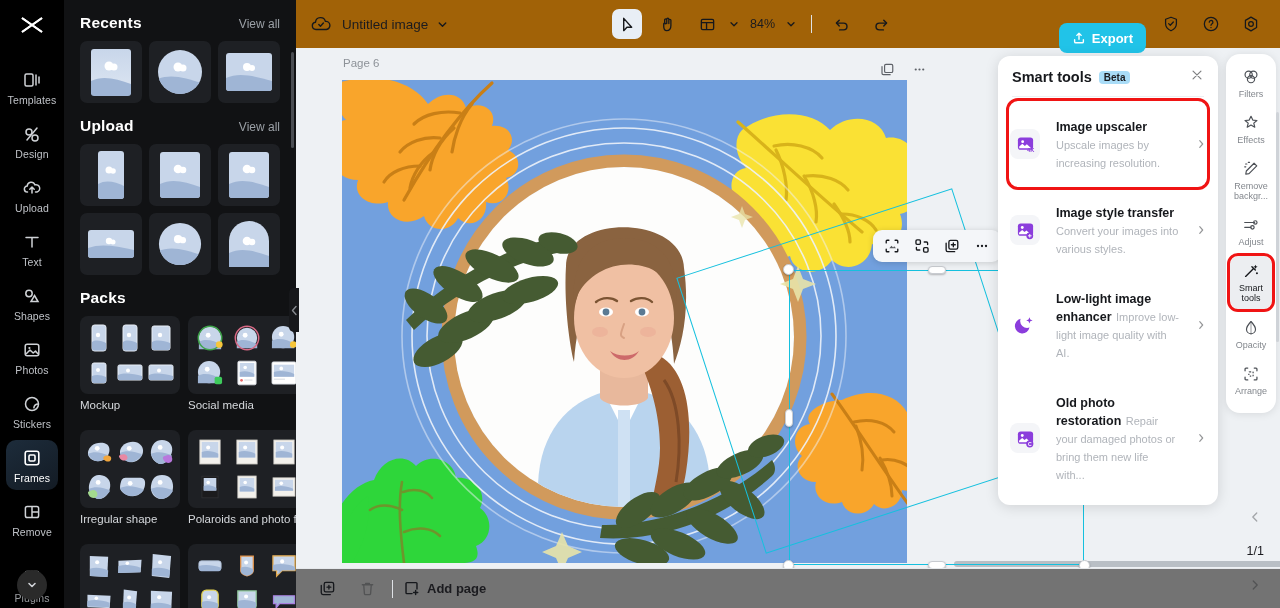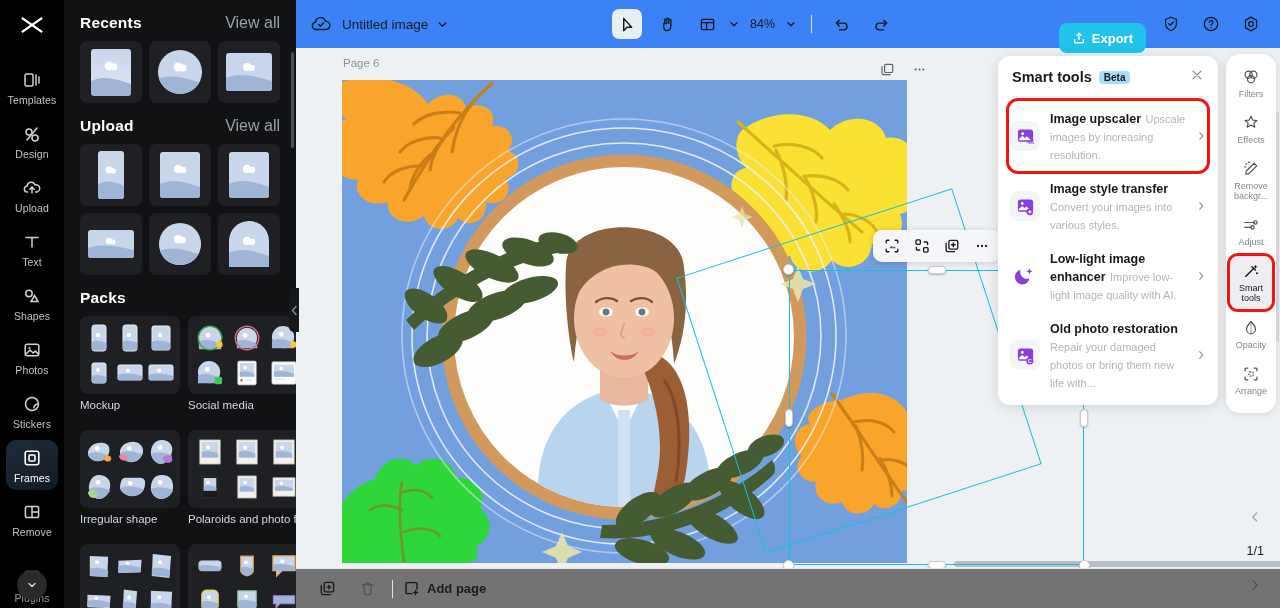--- a/index.html
+++ b/index.html
@@ -39,21 +39,21 @@
   .panel {
     width: 232px; flex: 0 0 232px; height: 608px; background: #111214;
     position: relative; overflow: hidden; padding: 0 16px;
   }
   .panel-scroll { position: absolute; inset: 0; padding: 0 16px; overflow: hidden; }
   .sec-head {
     display: flex; align-items: baseline; justify-content: space-between;
     margin: 14px 0 9px;
   }
   .sec-title { color: #fff; font-size: 15.5px; font-weight: bold; letter-spacing: .2px; }
-  .sec-viewall { color: #9ba0a6; font-size: 16px; cursor: pointer; margin-left: 48px; }
+  .sec-viewall { color: #9ba0a6; font-size: 12px; cursor: pointer; margin-left: 48px; }
   .grid3 { display: grid; grid-template-columns: repeat(3, 1fr); gap: 7px; }
   .grid2 { display: grid; grid-template-columns: repeat(2, 1fr); gap: 8px; }
   .thumb {
     background: #1e2024; border-radius: 7px; height: 62px;
     display: flex; align-items: center; justify-content: center; cursor: pointer;
   }
   .pack-card {
     background: #1e2024; border-radius: 8px; height: 78px; padding: 6px;
     display: grid; grid-template-columns: repeat(3,1fr); grid-template-rows: repeat(2,1fr);
     gap: 4px; place-items: center; cursor: pointer;
@@ -66,21 +66,21 @@
   }
   .panel-sb {
     position: absolute; right: 2px; top: 52px; width: 3px; height: 96px;
     background: #4a4d52; border-radius: 2px;
   }
 
   
   .main { flex: 1; height: 608px; position: relative; background: #eef1f4; }
 
   .topbar {
-    height: 48px; background: #3b82f6; display: flex; align-items: center;
+    height: 48px; background: #a16207; display: flex; align-items: center;
     padding: 0 14px; gap: 10px; position: relative; z-index: 20;
   }
   .doc-title { font-size: 13.5px; color: #1b1b1f; }
   .icon-btn {
     width: 30px; height: 30px; border-radius: 7px; display: flex;
     align-items: center; justify-content: center; cursor: pointer;
   }
   .icon-btn.sel { background: #e8eef5; }
   .zoom-val { font-size: 12.5px; color: #1b1b1f; }
   .vdiv { width: 1px; height: 18px; background: #dfe2e6; }
@@ -133,21 +133,21 @@
     position: absolute; right: 62px; top: 56px; width: 220px;
     background: #fff; border-radius: 12px; box-shadow: 0 2px 14px rgba(0,0,0,.13);
     padding: 10px 0 6px; z-index: 25; overflow: hidden;
   }
   .sp-head { display: flex; align-items: center; padding: 2px 14px 10px; gap: 7px; }
   .sp-title { font-size: 14.5px; font-weight: bold; color: #16181c; }
   .beta { background: #a9dcf7; color: #1b1b1f; font-size: 10px; font-weight: bold; border-radius: 4px; padding: 1px 5px; }
   .sp-close { margin-left: auto; cursor: pointer; opacity: .55; }
   .sp-sep { height: 1px; background: #edeff2; margin: 0 14px 4px; }
   .sp-item {
-    display: flex; align-items: center; gap: 10px; padding: 8px 12px; cursor: pointer; position: relative;
+    display: flex; align-items: center; gap: 16px; padding: 16px 12px; cursor: pointer; position: relative;
   }
   .sp-ico {
     width: 30px; height: 30px; border-radius: 8px; background: #f4f5f8;
     display: flex; align-items: center; justify-content: center; flex: 0 0 30px;
   }
   .sp-txt { flex: 1; min-width: 0; }
   .sp-name { font-size: 12.5px; font-weight: bold; color: #16181c; line-height: 1.28; }
   .sp-desc { font-size: 11px; color: #b0b4ba; line-height: 1.3; margin-top: 1px; }
   .sp-chev { opacity: .45; flex: 0 0 10px; }
   .hl-ring {

